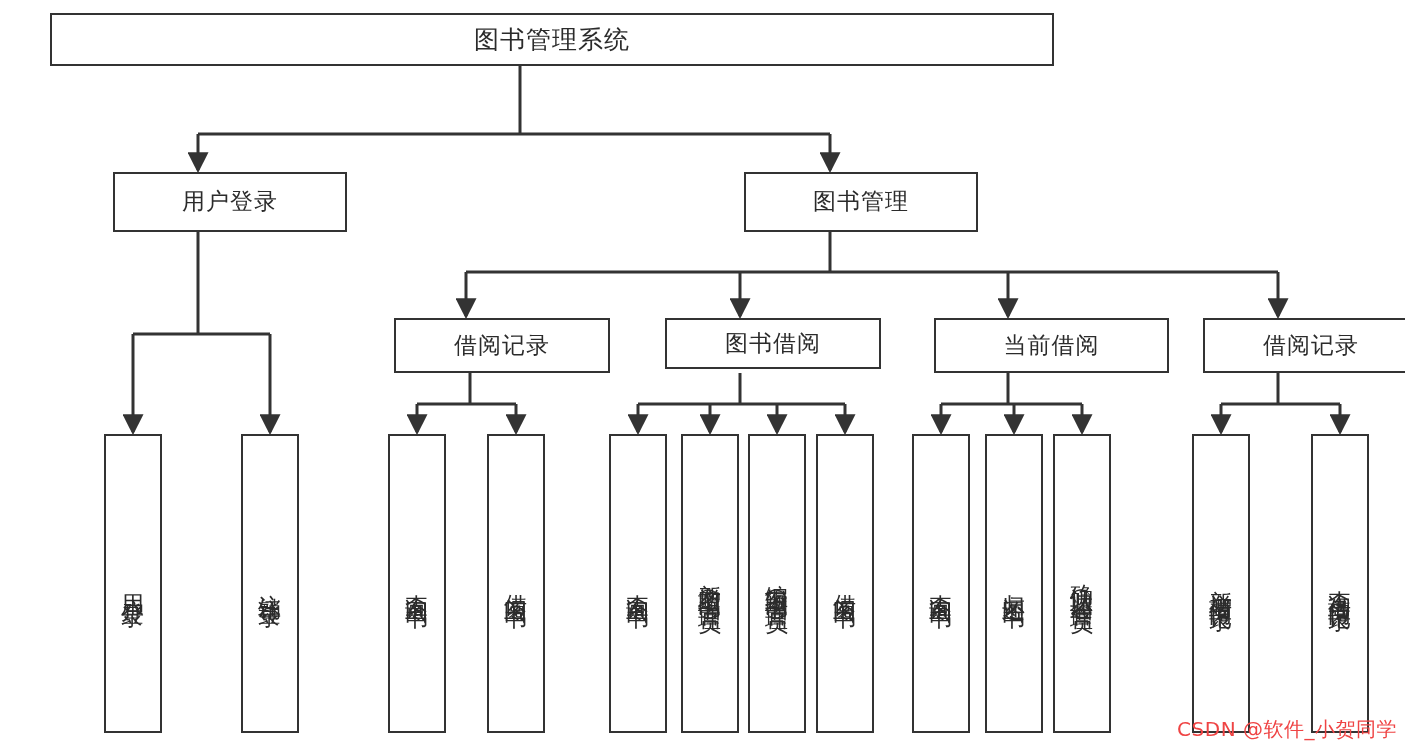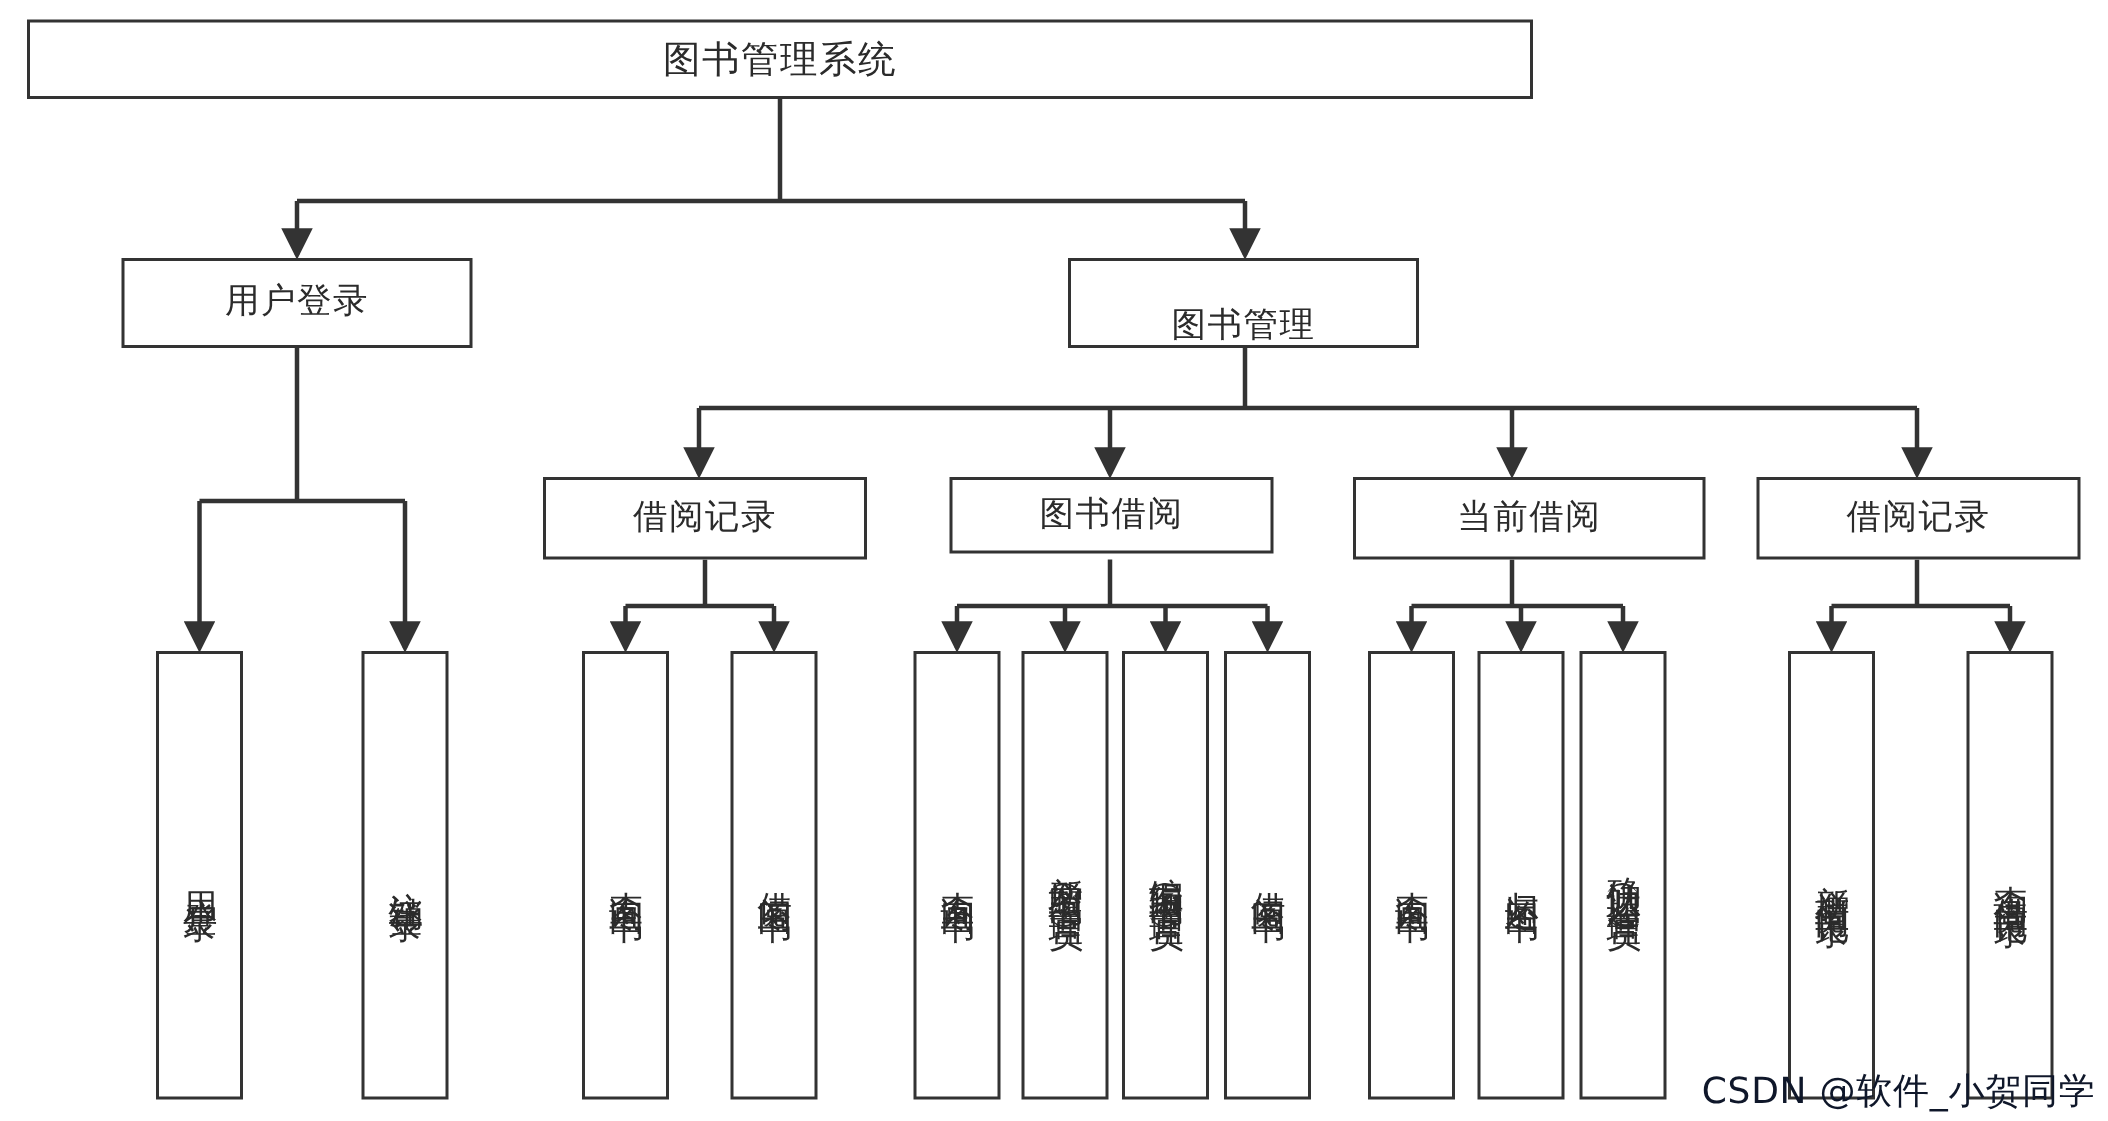--- a/index.html
+++ b/index.html
@@ -32,20 +32,21 @@
     background: #ffffff;
     display: flex;
     align-items: center;
     justify-content: center;
     color: #2b2b2b;
   }
   .node.horiz {
     font-size: 23px;
     letter-spacing: 1px;
     line-height: 1.1;
+    margin-left: 32px;
   }
   .node.vert {
     writing-mode: vertical-rl;
     text-orientation: upright;
     font-size: 23px;
     letter-spacing: 4px;
     line-height: 1.05;
     padding: 4px 0;
     align-items: center;
     justify-content: center;
@@ -56,22 +57,22 @@
     text-orientation: upright;
     display: block;
   }
   #root-node {
     font-size: 25px;
   }
   .watermark {
     position: absolute;
     right: 8px;
     bottom: 4px;
-    font-size: 24px;
-    color: #0f172a;
+    font-size: 20px;
+    color: #ef4444;
     white-space: nowrap;
     letter-spacing: 0.5px;
   }
 </style>
 </head>
 <body>
 
 <div id="canvas">
 
   <svg class="wires" viewBox="0 0 1405 747" xmlns="http://www.w3.org/2000/svg">
@@ -127,21 +128,21 @@
     </g>
   </svg>
 
   <div class="node horiz" id="root-node" style="left:18px; top:13px; width:1004px; height:53px;">
     <span>图书管理系统</span>
   </div>
 
   <div class="node horiz" style="left:81px; top:172px; width:234px; height:60px;">
     <span>用户登录</span>
   </div>
-  <div class="node horiz" style="left:712px; top:172px; width:234px; height:60px;align-items:flex-end;">
+  <div class="node horiz" style="left:712px; top:172px; width:234px; height:60px;">
     <span>图书管理</span>
   </div>
 
   <div class="node horiz" style="left:362px; top:318px; width:216px; height:55px;">
     <span>借阅记录</span>
   </div>
   <div class="node horiz" style="left:633px; top:318px; width:216px; height:51px;">
     <span>图书借阅</span>
   </div>
   <div class="node horiz" style="left:902px; top:318px; width:235px; height:55px;">

